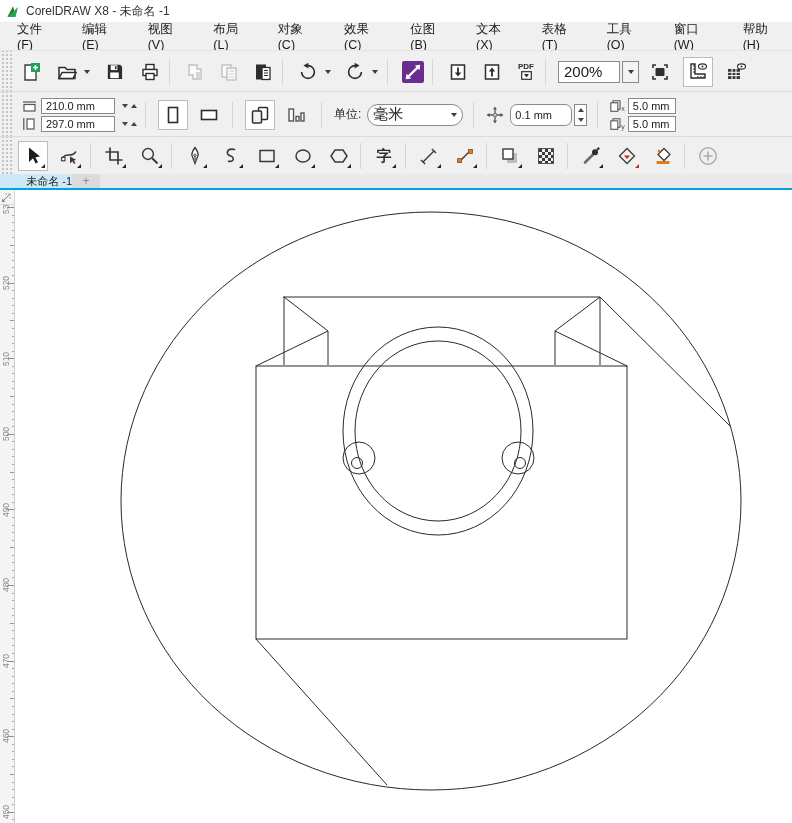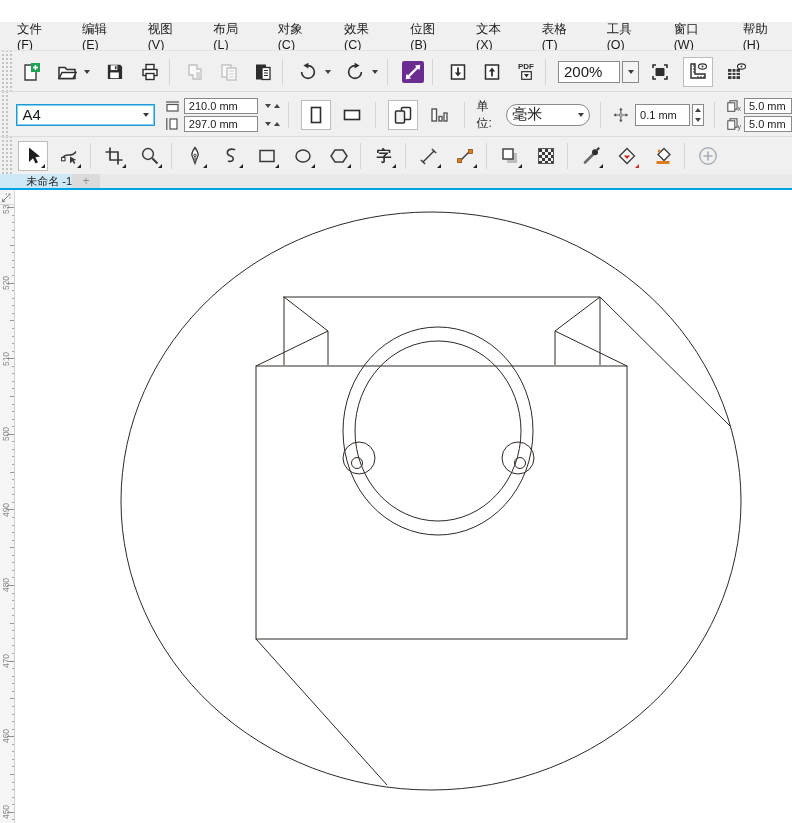--- a/index.html
+++ b/index.html
@@ -77,20 +77,30 @@
   .vlab{position:absolute;left:6px;transform:translate(-50%,-50%) rotate(-90deg);font-size:8.5px;color:#8b8b8b;}
   
   .canvas{position:absolute;left:15px;top:205px;width:777px;height:618px;background:#fff;overflow:hidden;}
   .art{stroke:#2f2824;stroke-width:1;fill:none;}
 </style>
 </head>
 <body>
 
 <div class="win">
 
+  <div class="titlebar">
+    <span class="logo">
+      <svg width="15" height="15" viewBox="0 0 15 15">
+        <rect x="0" y="0" width="15" height="15" fill="#fff"></rect>
+        <path d="M2.5 13 L8 2.5 L9 7 L13 3 L10.5 13 Z" fill="#2fa04d"></path>
+        <path d="M2.5 13 L8 2.5 L9 7 Z" fill="#1f7a35"></path>
+      </svg>
+    </span>
+    <span class="title">CorelDRAW X8 - 未命名 -1</span>
+  </div>
 
   <div class="menubar">
     <span>文件(F)</span>
     <span>编辑(E)</span>
     <span>视图(V)</span>
     <span>布局(L)</span>
     <span>对象(C)</span>
     <span>效果(C)</span>
     <span>位图(B)</span>
     <span>文本(X)</span>
@@ -248,26 +258,20 @@
           <path d="M3 11.3 h12 M3 14.6 h12 M7 8 v10 M11 8 v10" stroke="#fff" stroke-width="1"></path>
           <ellipse cx="16.5" cy="5.5" rx="4" ry="2.6" stroke="#2d2d2d" stroke-width="1.1" fill="#fff"></ellipse>
           <circle cx="16.5" cy="5.5" r="1" fill="#2d2d2d"></circle>
         </svg>
       <span></span>
     </div>
   </div>
 
   <div class="row tb-prop">
     <div class="grip"></div>
-    <div class="combo focusblue m6" style="width:158px;">
-      <span class="txt">A4</span>
-      <span class="dd">
-          <i class="caret"></i>
-        </span>
-    </div>
     <div class="m10" style="display:flex;flex-direction:column;gap:2px;">
       <div style="display:flex;align-items:center;gap:4px;">
         <svg width="15" height="12" viewBox="0 0 15 12">
             <path d="M1 2 h13" stroke="#555" stroke-width="1.2"></path>
             <rect x="2" y="4.5" width="11" height="6.5" stroke="#555" stroke-width="1.2" fill="#fff"></rect>
           </svg>
         <span class="field" style="width:74px;">
             <span>210.0 mm</span>
           </span>
         <span class="spinh">
@@ -328,21 +332,21 @@
     </div>
     <div class="sep m10"></div>
     <svg class="m6" width="18" height="18" viewBox="0 0 20 20">
         <path d="M10 3 V8 M10 12 V17 M3 10 H8 M12 10 H17" stroke="#555" stroke-width="1.4"></path>
         <polygon points="10,0.5 7.8,4 12.2,4" fill="#555"></polygon>
         <polygon points="10,19.5 7.8,16 12.2,16" fill="#555"></polygon>
         <polygon points="0.5,10 4,7.8 4,12.2" fill="#555"></polygon>
         <polygon points="19.5,10 16,7.8 16,12.2" fill="#555"></polygon>
         <rect x="8.6" y="8.6" width="2.8" height="2.8" stroke="#555" fill="#fff" stroke-width="1"></rect>
       </svg>
-    <span class="field m6" style="width:62px;height:22px;">
+    <span class="field m6" style="width:62px;height:22px;border-radius:7px;">
         <span>0.1 mm</span>
       </span>
     <div class="spinv" style="margin-left:2px;">
         <i class="up"></i>
         <i class="dn"></i>
       </div>
     <div class="sep m10"></div>
     <div class="m6" style="display:flex;flex-direction:column;gap:2px;">
       <div style="display:flex;align-items:center;gap:3px;">
         <span style="display:flex;align-items:flex-end;">

